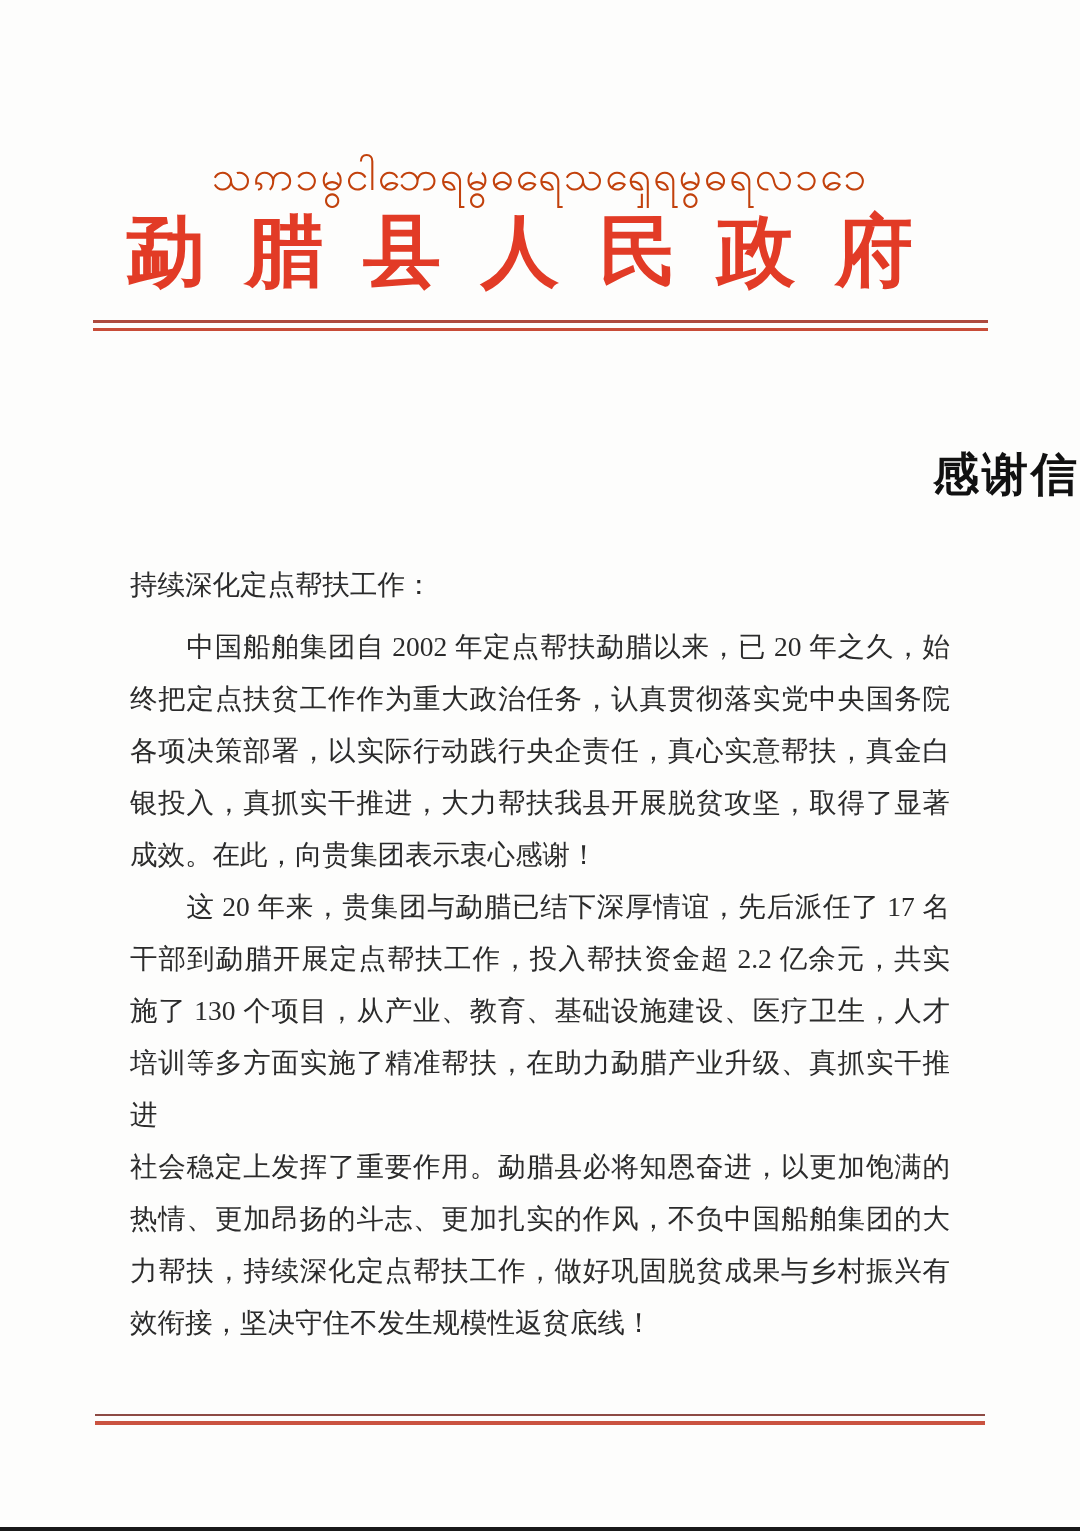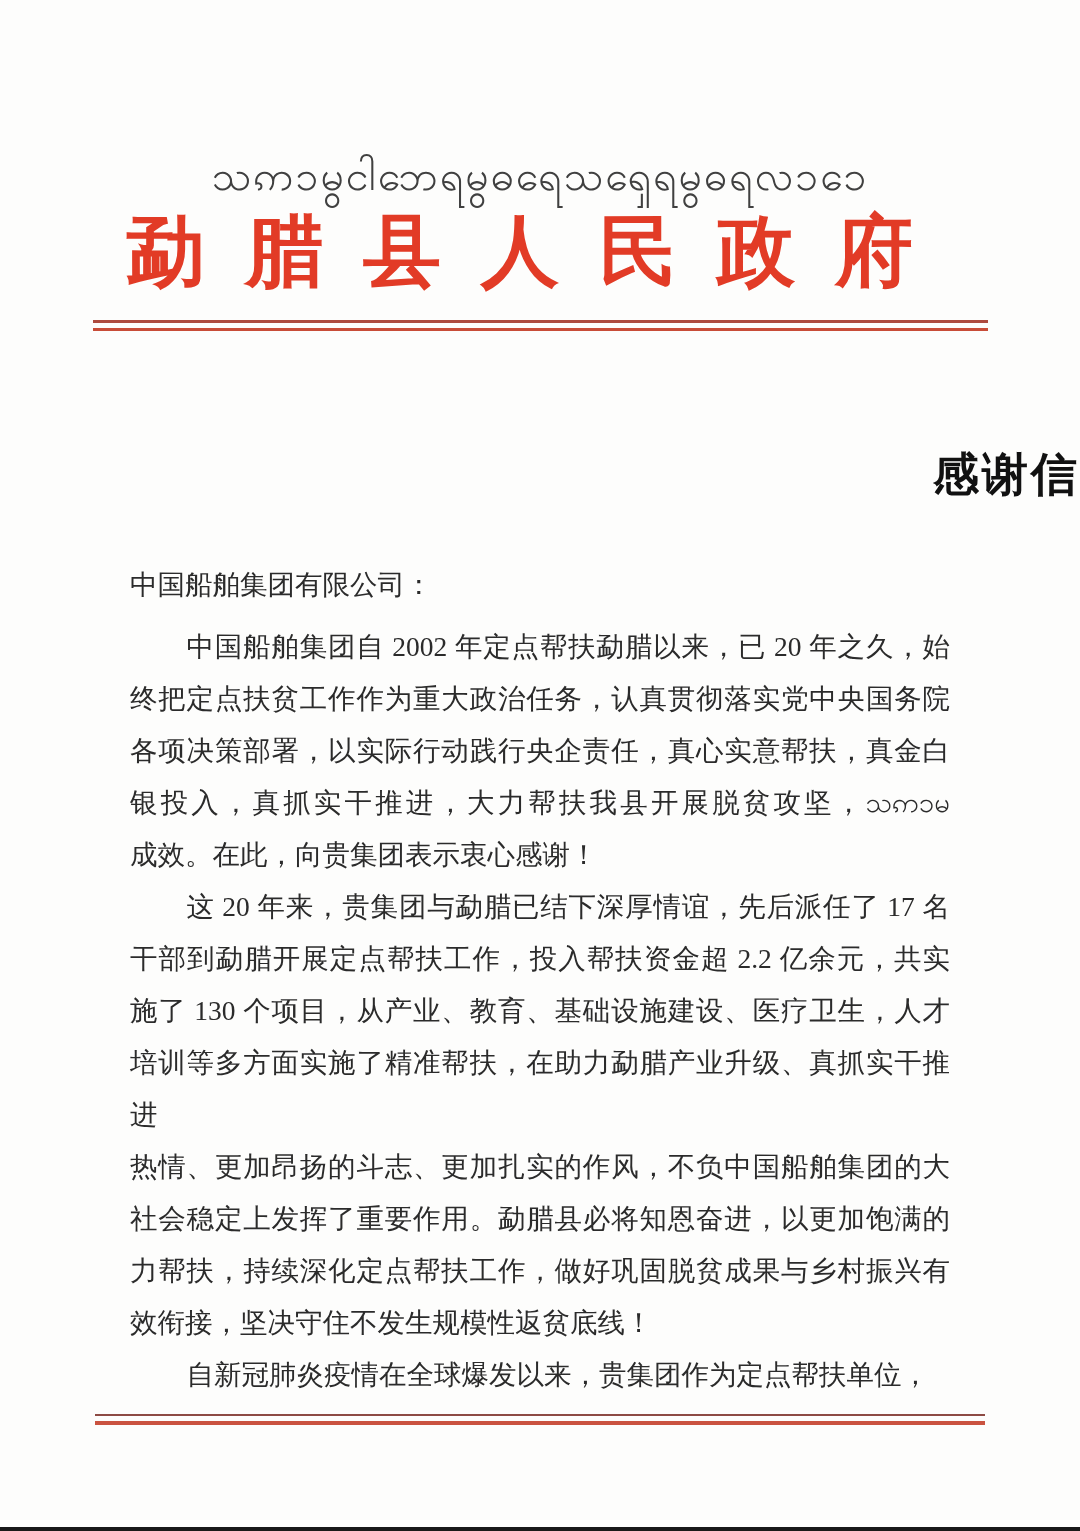--- a/index.html
+++ b/index.html
@@ -14,21 +14,21 @@
     background:#fdfdfc;
     overflow:hidden;
   }
   
   .dai-script{
     margin-top:150px;
     text-align:center;
     font-size:41px;
     line-height:52px;
     letter-spacing:2px;
-    color:#404040;
+    color:#c2410c;
     font-weight:normal;
   }
   .gov-title{
     margin-top:8px;
     text-align:center;
     font-size:78px;
     line-height:84px;
     font-weight:bold;
     color:#e23b26;
     letter-spacing:40px;
@@ -104,41 +104,38 @@
     <div class="rule-double">
       <div class="top"></div>
       <div class="gap"></div>
       <div class="bot"></div>
     </div>
   </div>
 
   <div class="letter-title">感谢信</div>
 
   <div class="letter-body">
-    <div class="salutation">中国船舶集团有限公司：</div>
+    <div class="salutation">持续深化定点帮扶工作：</div>
     <div>
         <div class="paragraph">
           <div class="body-line indent">中国船舶集团自 2002 年定点帮扶勐腊以来，已 20 年之久，始</div>
           <div class="body-line">终把定点扶贫工作作为重大政治任务，认真贯彻落实党中央国务院</div>
           <div class="body-line">各项决策部署，以实际行动践行央企责任，真心实意帮扶，真金白</div>
-          <div class="body-line">银投入，真抓实干推进，大力帮扶我县开展脱贫攻坚，သဢၥမ</div>
+          <div class="body-line">银投入，真抓实干推进，大力帮扶我县开展脱贫攻坚，取得了显著</div>
           <div class="body-line last">成效。在此，向贵集团表示衷心感谢！</div>
         </div>
         <div class="paragraph">
           <div class="body-line indent">这 20 年来，贵集团与勐腊已结下深厚情谊，先后派任了 17 名</div>
           <div class="body-line">干部到勐腊开展定点帮扶工作，投入帮扶资金超 2.2 亿余元，共实</div>
           <div class="body-line">施了 130 个项目，从产业、教育、基础设施建设、医疗卫生，人才</div>
           <div class="body-line">培训等多方面实施了精准帮扶，在助力勐腊产业升级、真抓实干推进</div>
+          <div class="body-line">社会稳定上发挥了重要作用。勐腊县必将知恩奋进，以更加饱满的</div>
           <div class="body-line">热情、更加昂扬的斗志、更加扎实的作风，不负中国船舶集团的大</div>
-          <div class="body-line">社会稳定上发挥了重要作用。勐腊县必将知恩奋进，以更加饱满的</div>
           <div class="body-line">力帮扶，持续深化定点帮扶工作，做好巩固脱贫成果与乡村振兴有</div>
           <div class="body-line last">效衔接，坚决守住不发生规模性返贫底线！</div>
-        </div>
-        <div class="paragraph">
-          <div class="body-line indent last">自新冠肺炎疫情在全球爆发以来，贵集团作为定点帮扶单位，</div>
         </div>
       </div>
   </div>
 
   <div class="footer-rule">
     <div class="top"></div>
     <div class="gap"></div>
     <div class="bot"></div>
   </div>
 

